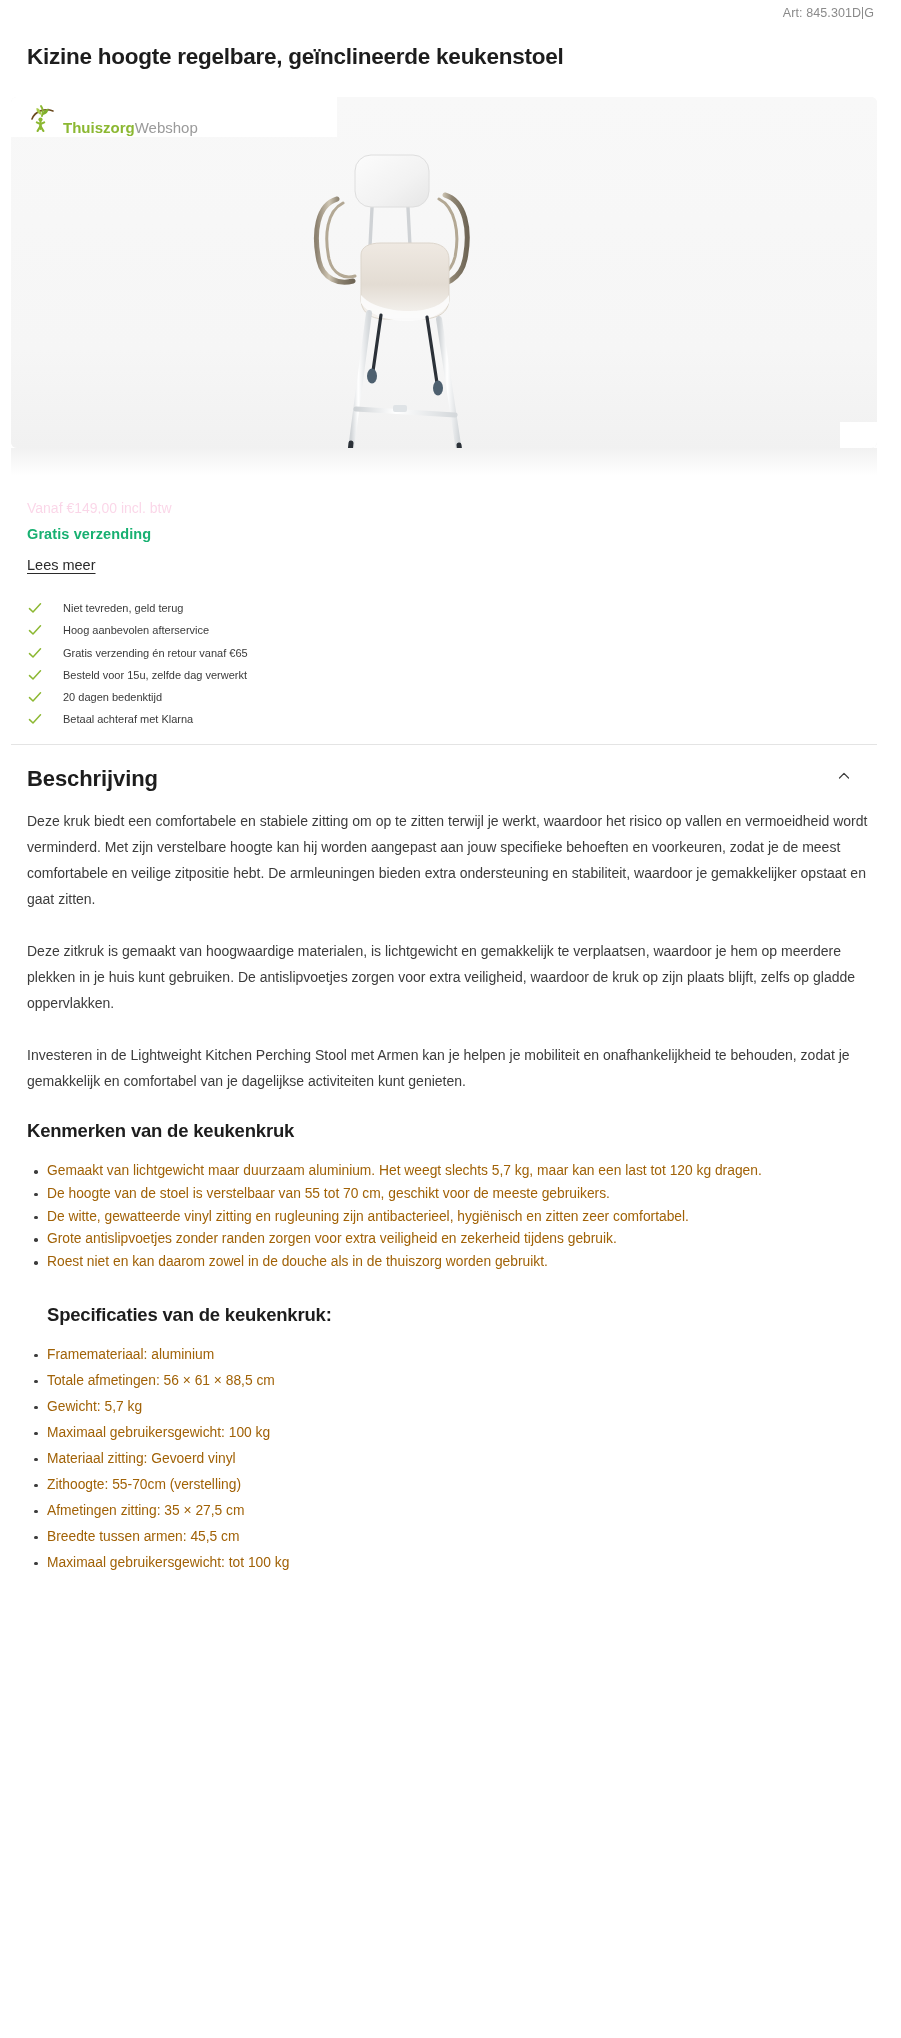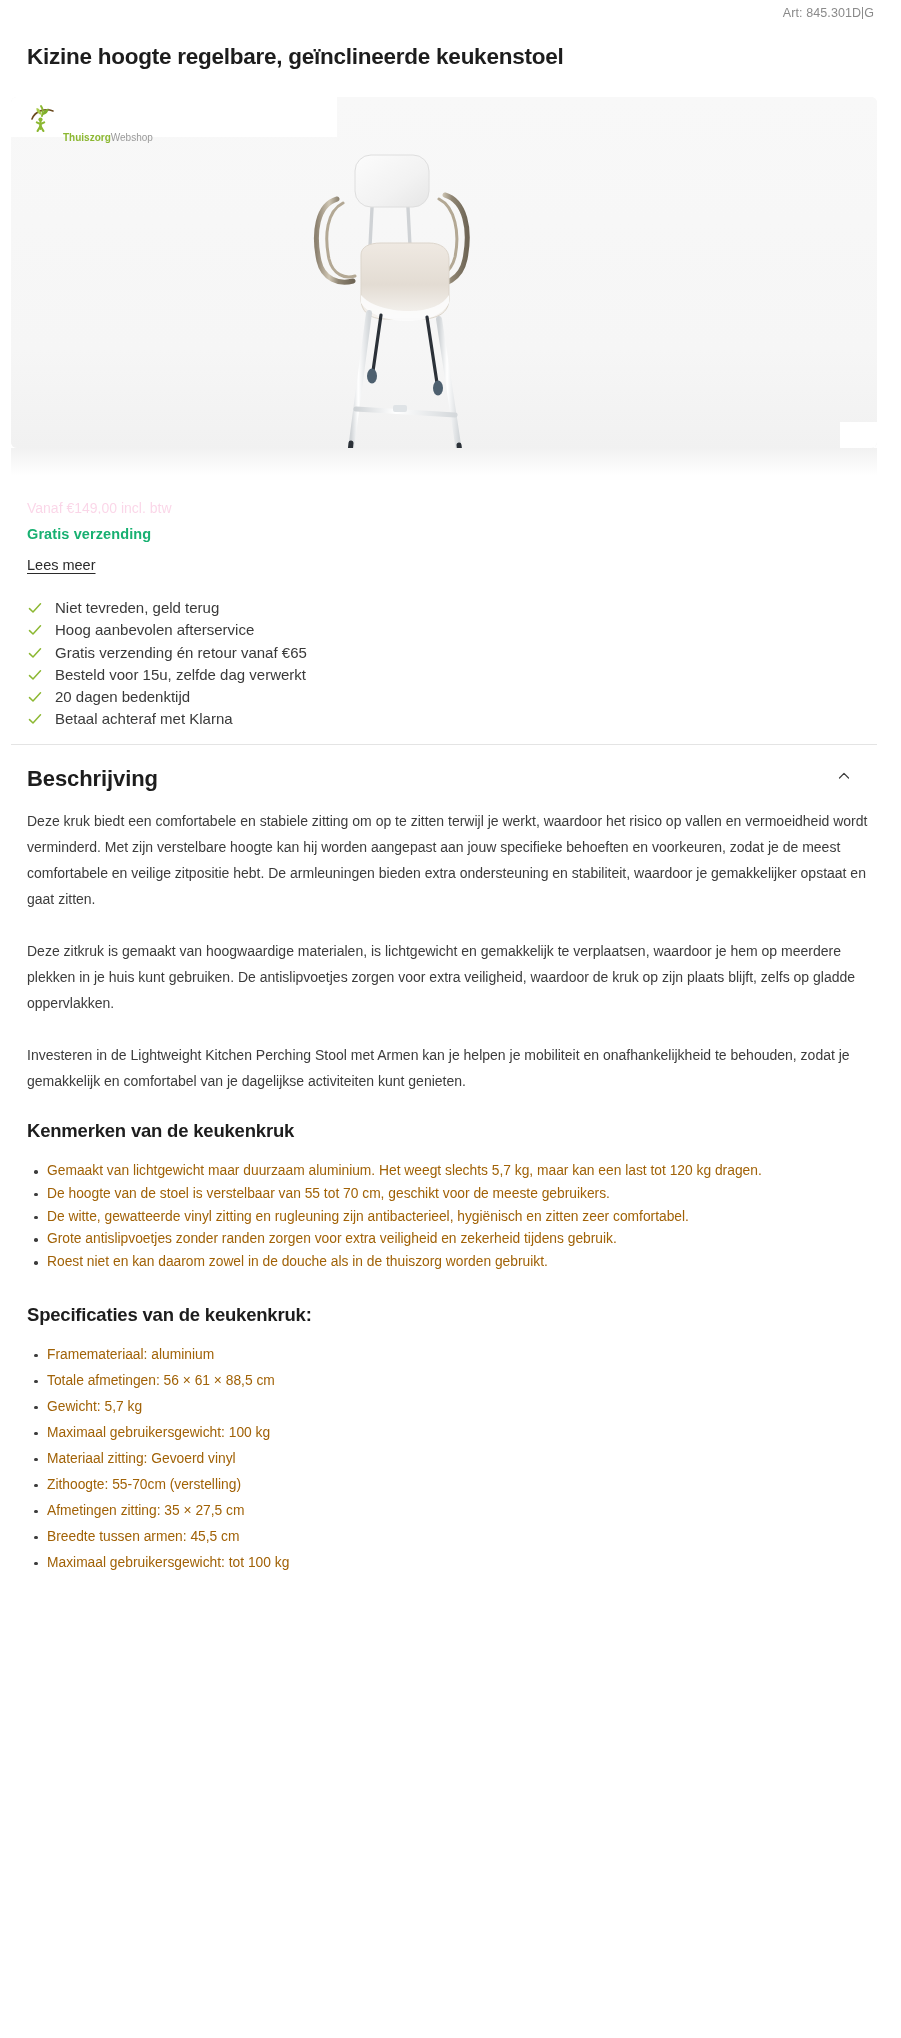--- a/index.html
+++ b/index.html
@@ -87,25 +87,25 @@
     box-sizing: border-box;
   }
   .brand-mark {
     width: 34px;
     height: 30px;
     position: relative;
     flex: 0 0 auto;
     margin-right: 1px;
   }
   .brand-text {
-    font-size: 10px;
+    font-size: 15px;
     line-height: 1;
     white-space: nowrap;
     position: relative;
-    top: 21px;
+    top: 10px;
   }
   .brand-text .t1 { color: #8cb832; font-weight: bold; }
   .brand-text .t2 { color: #9a9a9a; font-weight: normal; }
 
   
   .photo {
     position: absolute;
     left: 258px;
     top: 36px;
     width: 280px;
@@ -179,24 +179,25 @@
   .usp-check {
     width: 16px;
     height: 16px;
     flex: 0 0 16px;
     margin-right: 12px;
     margin-top: 2px;
     position: relative;
   }
   .usp-check svg { display: block; }
   .usp-label {
-    font-size: 15px;
+    font-size: 11px;
     color: #3a3a3a;
     line-height: 20px;
     white-space: nowrap;
+    margin-left: 8px;
   }
 
   
   .divider {
     position: absolute;
     left: 11px;
     top: 744px;
     width: 866px;
     height: 1px;
     background: #e4e4e4;
@@ -242,20 +243,21 @@
   }
   .content h3 {
     margin: 10px 0 18px 0;
     font-size: 18.5px;
     font-weight: bold;
     color: #1d1d1d;
     letter-spacing: -0.2px;
   }
   .content h3.spec-head {
     margin-top: 30px;
+    margin-left: 20px;
   }
   .content ul {
     margin: 0 0 22px 0;
     padding-left: 20px;
     list-style: none;
   }
   .content li {
     position: relative;
     font-size: 13.8px;
     line-height: 22.8px;

